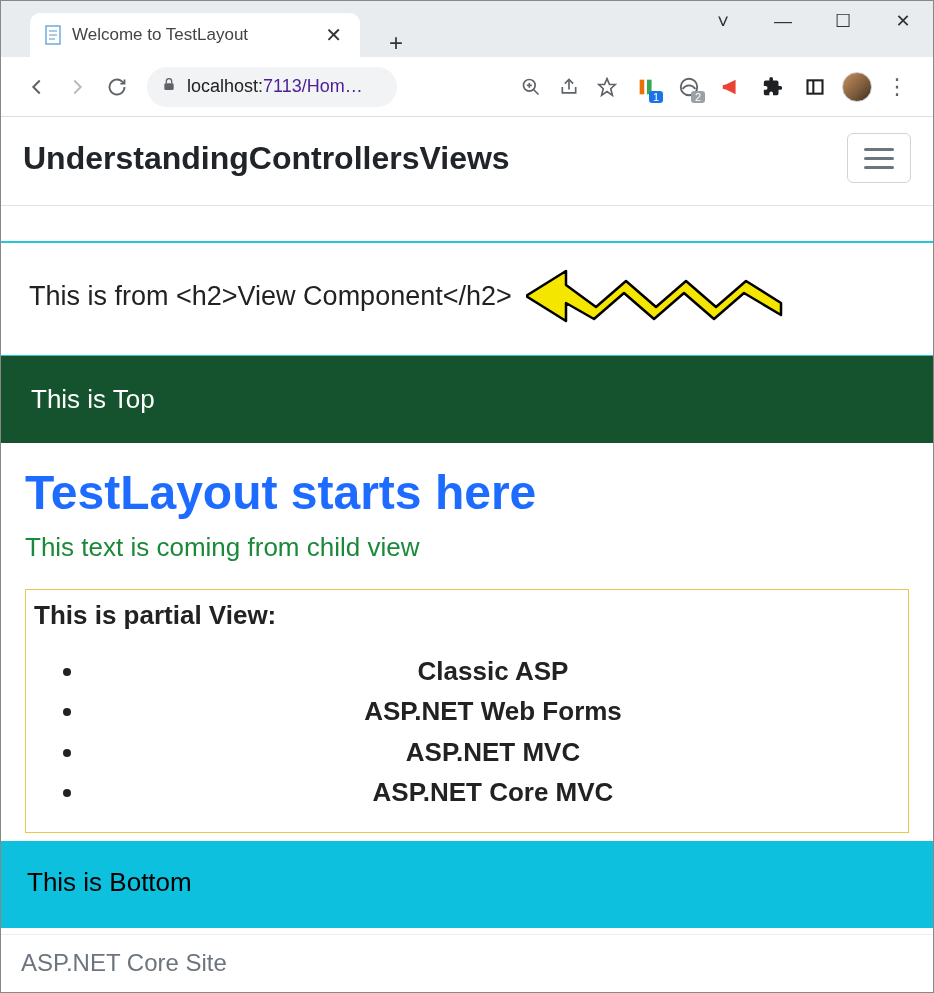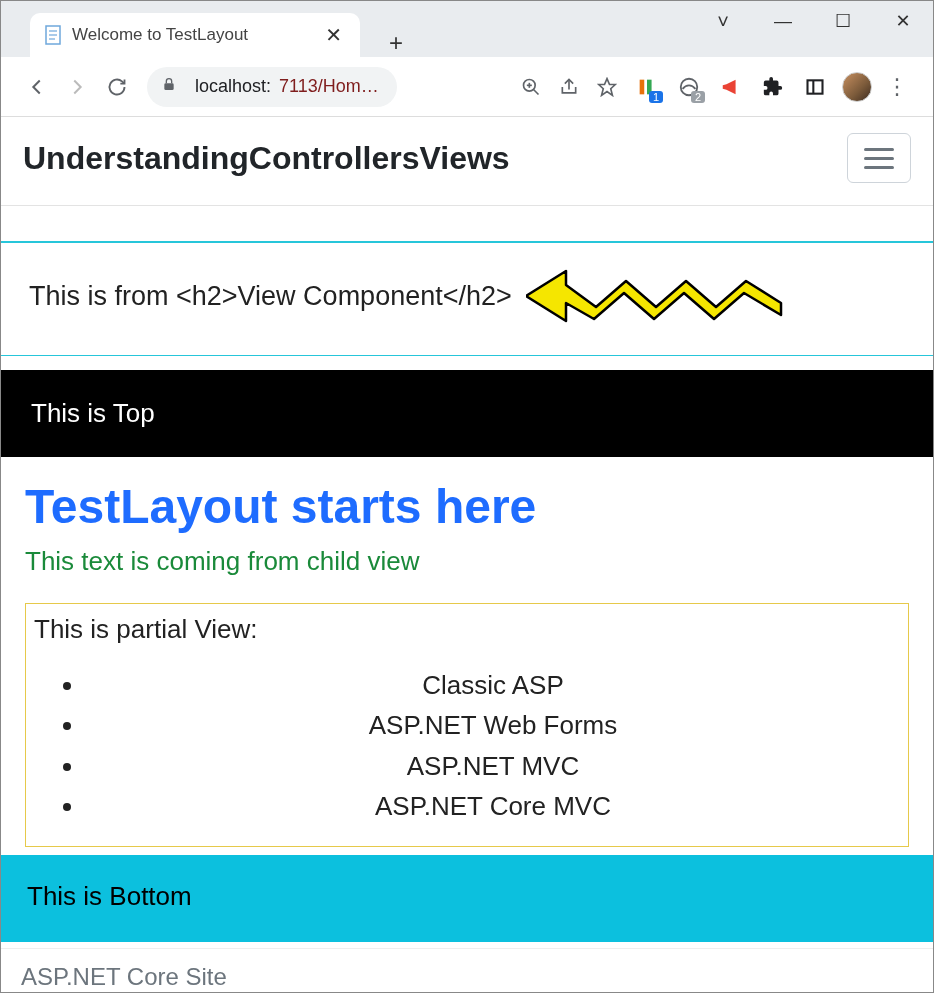--- a/index.html
+++ b/index.html
@@ -109,25 +109,24 @@
     background: #f1f3f4;
     border-radius: 20px;
     display: flex;
     align-items: center;
     padding: 0 14px;
     margin: 0 8px;
     font-size: 18px;
     color: #202124;
     overflow:hidden;
     white-space:nowrap;
-    gap:8px;
   }
   .omnibox .lock { margin-right:10px; color:#5f6368;}
   .omnibox .host { color:#202124; }
-  .omnibox .path { color:#7f1d1d; }
+  .omnibox .path { color:#4c1d95; }
   .toolbar-right {
     display:flex;
     align-items:center;
     gap:2px;
     margin-left:auto;
   }
   .ext-icon {
     width:40px; height:40px;
     display:flex; align-items:center; justify-content:center;
     position:relative;
@@ -183,25 +182,24 @@
     display:flex;
     align-items:center;
     gap:14px;
   }
   .vc-text {
     font-size: 27px;
     color:#222;
   }
   .arrow-svg { flex:0 0 auto; }
   .section-top {
-    background:#000000;
+    background:#14532d;
     color:#fff;
     font-size:26px;
     padding: 28px 30px 28px 30px;
-    margin-top:14px;
   }
   .main-white {
     background:#fff;
     padding: 22px 24px 8px 24px;
   }
   .h1-blue {
     color:#1e6cff;
     font-size:48px;
     font-weight:600;
     margin-bottom:12px;
@@ -209,20 +207,21 @@
   .sub-green {
     color:#1a8a3a;
     font-size:26px;
     margin-bottom:26px;
   }
   .partial-box {
     border:1px solid #e6c94a;
     padding: 10px 8px 20px 8px;
     font-size:26px;
     color:#222;
+    font-weight:bold;
   }
   .partial-box ul {
     list-style: disc;
     padding-left:52px;
     margin-top:20px;
     text-align:center;
   }
   .partial-box li {
     font-size:26px;
     line-height:1.55;

